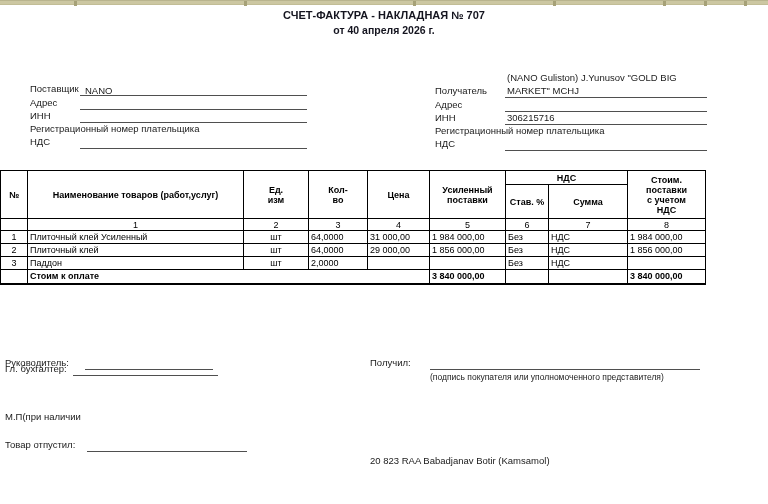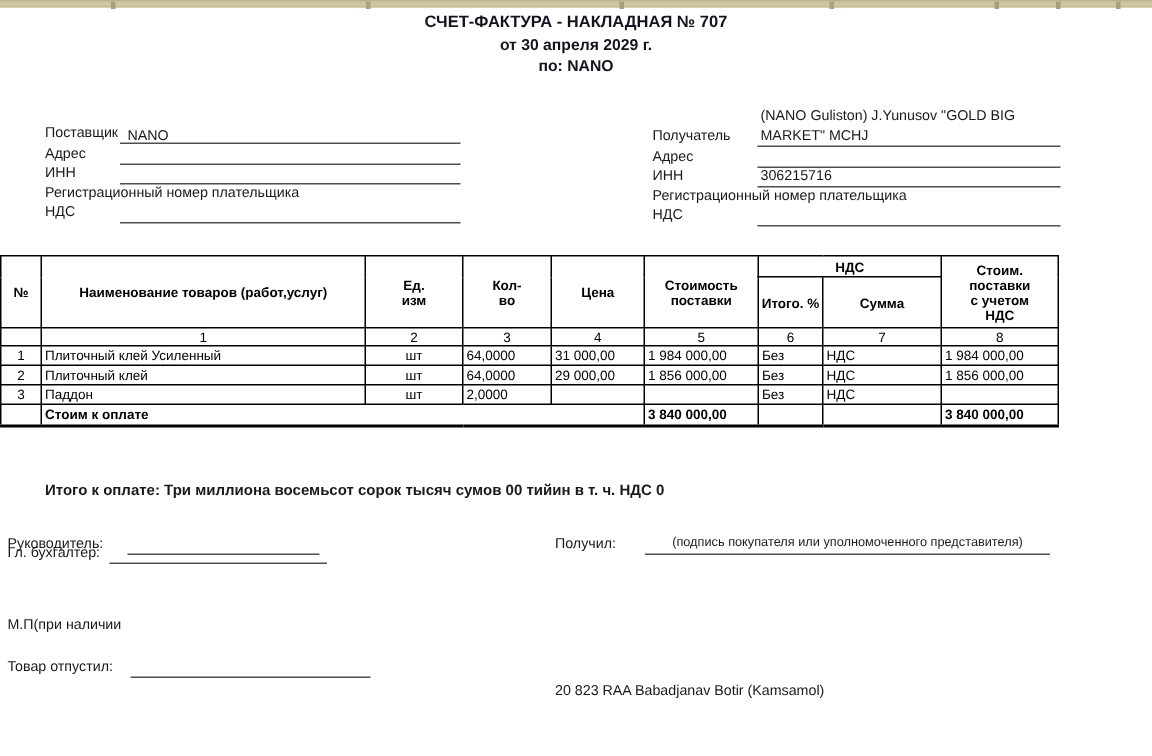--- a/index.html
+++ b/index.html
@@ -72,22 +72,21 @@
     <div class="strip-mark" style="left:74px"></div>
     <div class="strip-mark" style="left:244px"></div>
     <div class="strip-mark" style="left:413px"></div>
     <div class="strip-mark" style="left:553px"></div>
     <div class="strip-mark" style="left:663px"></div>
     <div class="strip-mark" style="left:704px"></div>
     <div class="strip-mark" style="left:744px"></div>
   </div>
 
   <div class="title-line t1">СЧЕТ-ФАКТУРА - НАКЛАДНАЯ № 707</div>
-  <div class="title-line t2">от 30 апреля 2029 г.</div>
-  <div class="title-line t3">по: NANO</div>
+  <div class="title-line t2">от 40 апреля 2026 г.</div>
 
   <div class="info-row sup" style="top:83px">
     <span class="lbl">Поставщик</span>
     <span class="u-line"></span>
     <span class="info-val" style="left:55px; top:2px">NANO</span>
   </div>
   <div class="info-row sup" style="top:97px">
     <span class="lbl">Адрес</span>
     <span class="u-line"></span>
   </div>
@@ -140,30 +139,30 @@
     </colgroup>
     <tbody>
         <tr style="height:14px">
       <th rowspan="2">№</th>
       <th rowspan="2">Наименование товаров (работ,услуг)</th>
       <th rowspan="2">Ед.
 изм</th>
       <th rowspan="2">Кол-
 во</th>
       <th rowspan="2">Цена</th>
-      <th rowspan="2">Стоимость
+      <th rowspan="2">Усиленный
 поставки</th>
       <th colspan="2">НДС</th>
       <th rowspan="2">Стоим.
 поставки
 с учетом
 НДС</th>
     </tr>
     <tr style="height:34px">
-      <th>Итого. %</th>
+      <th>Став. %</th>
       <th>Сумма</th>
     </tr>
     <tr class="rownum">
       <td></td>
       <td>1</td>
       <td>2</td>
       <td>3</td>
       <td>4</td>
       <td>5</td>
       <td>6</td>
@@ -207,32 +206,31 @@
       <td></td>
       <td class="name" colspan="4">Стоим к оплате</td>
       <td class="r">3 840 000,00</td>
       <td></td>
       <td></td>
       <td class="r">3 840 000,00</td>
     </tr>
   </tbody>
     </table>
 
-  <div class="summary">Итого к оплате: Три миллиона восемьсот сорок тысяч сумов 00 тийин  в т. ч. НДС 0</div>
 
   <div class="sig-row" style="left:370px; top:357px; width:337px">
     <span class="lbl">Получил:</span>
     <span class="u-line" style="left:60px; right:7px"></span>
   </div>
 
   <div class="sig-row" style="left:5px; top:357px; width:208px">
     <span class="lbl">Руководитель:</span>
     <span class="u-line" style="left:80px; right:0"></span>
   </div>
-  <div class="caption" style="left:430px; top:356px; width:270px; text-align:center">(подпись покупателя или уполномоченного представителя)</div>
+  <div class="caption" style="left:430px; top:372px; width:270px; ">(подпись покупателя или уполномоченного представителя)</div>
 
   <div class="sig-row" style="left:5px; top:363px; width:213px">
     <span class="lbl">Гл. бухгалтер:</span>
     <span class="u-line" style="left:68px; right:0"></span>
   </div>
 
   <div class="sig-row" style="left:5px; top:439px; width:242px">
     <span class="lbl">Товар  отпустил:</span>
     <span class="u-line" style="left:82px; right:0"></span>
   </div>

